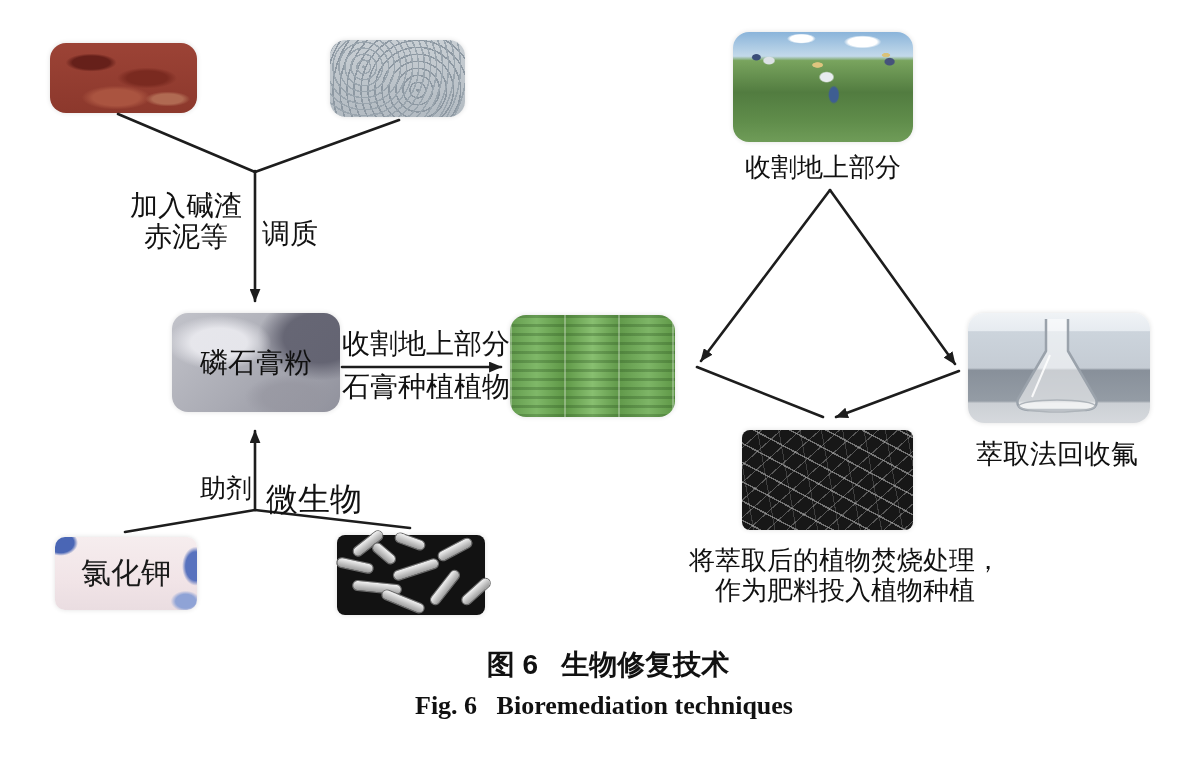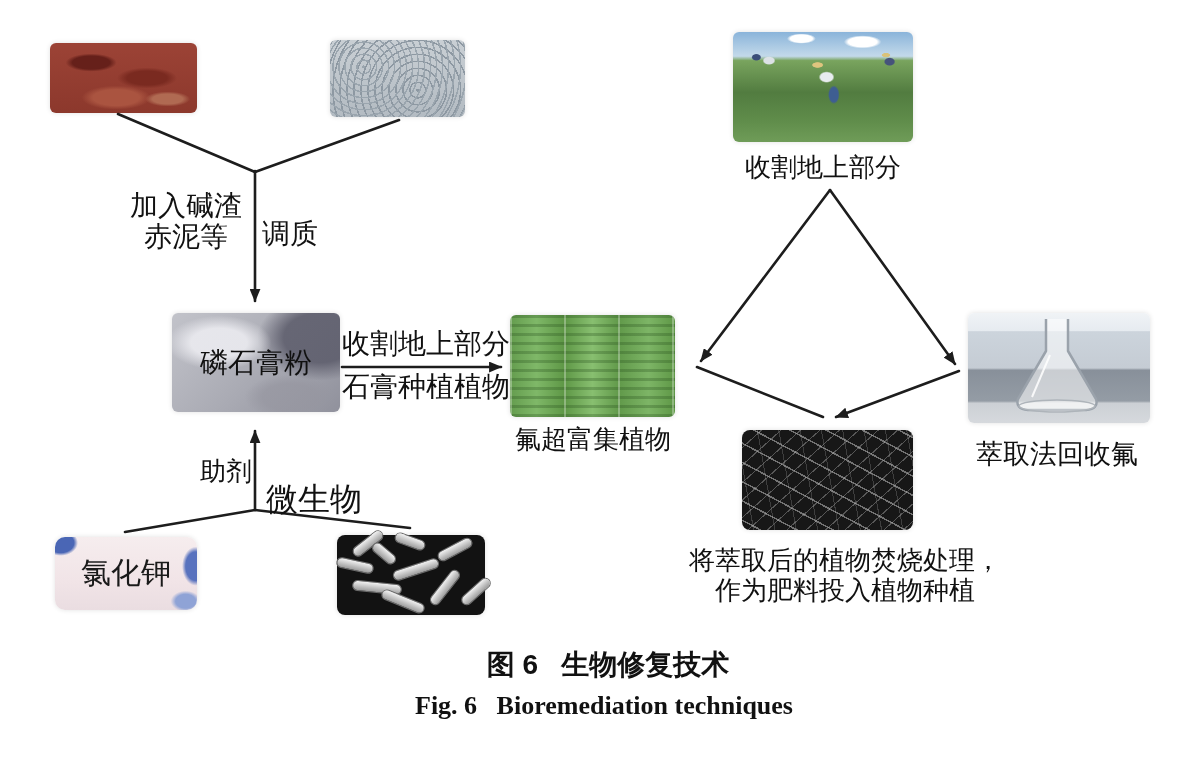--- a/index.html
+++ b/index.html
@@ -4,24 +4,24 @@
 <style>
   html,body{margin:0;padding:0;background:#ffffff;}
   #canvas{
     position:relative;
     width:1192px;height:758px;
     background:#ffffff;
     overflow:hidden;
     font-family:"Liberation Serif","DejaVu Serif",serif;
     color:#111111;
   }
-  .photo{position:absolute;z-index:1;border-radius:6px;box-shadow:0 0 5px rgba(0,0,0,0.12);}
+  .photo{position:absolute;z-index:1;border-radius:16px;box-shadow:0 0 5px rgba(0,0,0,0.12);}
   .lbl{position:absolute;z-index:3;font-size:27px;line-height:1.15;color:#111;white-space:nowrap;text-align:right;}
   .center{text-align:center;}
-  .right{text-align:right;}
+  .right{text-align:right;margin-top:17px;}
   #connectors{position:absolute;left:0;top:0;z-index:2;}
 
   
   .red-mud{
     left:50px;top:43px;width:147px;height:70px;
     background:
       radial-gradient(ellipse 34px 12px at 28% 28%, #66201a 0 55%, rgba(0,0,0,0) 75%),
       radial-gradient(ellipse 40px 14px at 66% 50%, #7a2a20 0 50%, rgba(0,0,0,0) 75%),
       radial-gradient(ellipse 46px 16px at 45% 78%, #aa5440 0 50%, rgba(0,0,0,0) 75%),
       radial-gradient(ellipse 30px 10px at 80% 80%, #b06a52 0 50%, rgba(0,0,0,0) 75%),
@@ -171,21 +171,20 @@
   </div>
 
   <div class="lbl" style="left:262px;top:218px;font-size:28px;">调质</div>
 
   <div class="lbl center" style="left:340px;top:328px;width:172px;font-size:28px;">收割地上部分</div>
   <div class="lbl center" style="left:330px;top:371px;width:192px;font-size:28px;">石膏种植植物</div>
 
   <div class="lbl right" style="left:145px;top:457px;width:107px;font-size:26px;">助剂</div>
   <div class="lbl" style="left:266px;top:457px;font-size:32px;margin-top:24px;">微生物</div>
 
-  <div class="lbl center" style="left:503px;top:425px;width:180px;font-size:26px;">氟超富集植物</div>
   <div class="lbl center" style="left:962px;top:439px;width:190px;font-size:27px;">萃取法回收氟</div>
   <div class="lbl center" style="left:728px;top:153px;width:190px;font-size:26px;">收割地上部分</div>
 
   <div class="lbl center" style="left:655px;top:546px;width:380px;font-size:26px;line-height:30px;">
     <div>将萃取后的植物焚烧处理，</div>
     <div>作为肥料投入植物种植</div>
   </div>
 
   <div class="caption caption-zh">图 6   生物修复技术</div>
   <div class="caption caption-en">Fig. 6   Bioremediation techniques</div>

